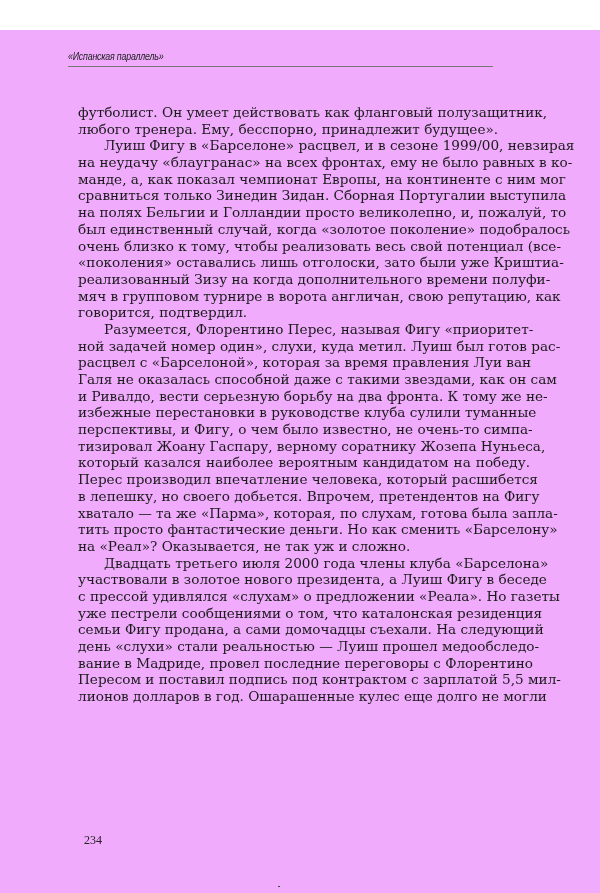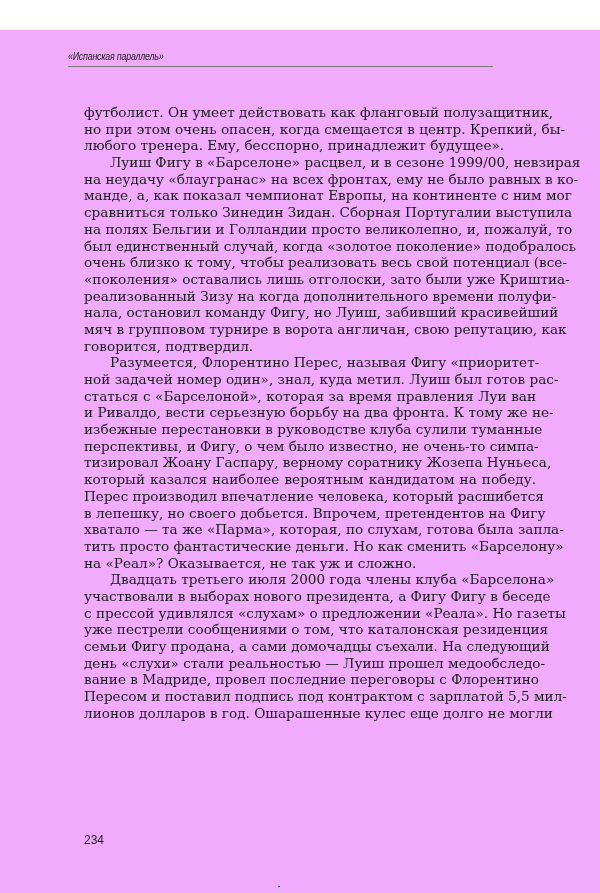--- a/index.html
+++ b/index.html
@@ -13,85 +13,84 @@
     color: #222;
     letter-spacing: -0.2px;
     transform: scaleX(0.88);
     transform-origin: left center;
     white-space: nowrap;
     line-height: 14px;
   }
   .rule { position: absolute; left: 68px; top: 36px; width: 425px; height: 1px; background: #777; }
   .body-text {
     position: absolute;
-    left: 84px;
+    left: 78px;
     top: 74px;
     width: 452px;
     font-family: "DejaVu Serif", "Liberation Serif", serif;
     font-size: 13.6px;
     line-height: 16.7px;
     color: #1a1a1a;
   }
   .line { display: block; white-space: nowrap; text-align: justify; text-align-last: justify; height: 16.7px; overflow: visible; }
   .line.last { text-align-last: left; }
   .line.indent { padding-left: 26px; }
   .folio {
     position: absolute; left: 84px; top: 803px;
-    font-family: Liberation Sans, sans-serif;
+    font-family: Liberation Serif, serif;
     font-size: 12px; color: #222;
   }
   .speck { position: absolute; width: 2px; height: 1px; background: #444; }
 </style>
 </head>
 <body>
 
 <div class="page">
   <div class="header">
     <div class="running-head">«Испанская параллель»</div>
   </div>
   <div class="rule"></div>
 
   <div class="body-text" id="body-text">
       <div>
         <span class="line">футболист. Он умеет действовать как фланговый полузащитник,</span>
-        <span class="line">но при этом очень опасен, когда смещается в центр. Крепкий, бы-</span>
         <span class="line last">любого тренера. Ему, бесспорно,  принадлежит будущее».</span>
       </div>
       <div>
         <span class="line indent">Луиш Фигу в «Барселоне» расцвел, и в сезоне 1999/00, невзирая</span>
         <span class="line">на неудачу «блаугранас» на всех фронтах, ему не было равных в ко-</span>
         <span class="line">манде, а, как показал чемпионат Европы, на континенте с ним мог</span>
         <span class="line">сравниться только Зинедин Зидан. Сборная Португалии выступила</span>
         <span class="line">на полях Бельгии и Голландии просто великолепно, и, пожалуй, то</span>
         <span class="line">был единственный случай, когда «золотое поколение» подобралось</span>
         <span class="line">очень близко к тому, чтобы реализовать весь свой потенциал (все-</span>
         <span class="line">«поколения» оставались лишь отголоски, зато были уже Криштиа-</span>
         <span class="line">реализованный Зизу на когда дополнительного времени полуфи-</span>
-        <span class="line">нала, остановил команду Фигу, но Луиш, забивший красивейший</span>
         <span class="line">мяч в групповом турнире в ворота англичан, свою репутацию, как</span>
         <span class="line last">говорится, подтвердил.</span>
       </div>
       <div>
         <span class="line indent">Разумеется, Флорентино Перес, называя Фигу «приоритет-</span>
-        <span class="line">ной задачей номер один», знал, куда метил. Луиш был готов рас-</span>
-        <span class="line">статься с «Барселоной», которая за время правления Луи ван</span>
+        <span class="line">ной задачей номер один», слухи, куда метил. Луиш был готов рас-</span>
+        <span class="line">расцвел с «Барселоной», которая за время правления Луи ван</span>
+        <span class="line">Галя не оказалась способной даже с такими звездами, как он сам</span>
         <span class="line">и Ривалдо, вести серьезную борьбу на два фронта. К тому же не-</span>
         <span class="line">избежные перестановки в руководстве клуба сулили туманные</span>
         <span class="line">перспективы, и Фигу, о чем было известно, не очень-то симпа-</span>
         <span class="line">тизировал Жоану Гаспару, верному соратнику Жозепа Нуньеса,</span>
         <span class="line">который казался наиболее вероятным кандидатом на победу.</span>
         <span class="line">Перес производил впечатление человека, который расшибется</span>
         <span class="line">в лепешку, но своего добьется. Впрочем, претендентов на Фигу</span>
         <span class="line">хватало — та же «Парма», которая, по слухам, готова была запла-</span>
         <span class="line">тить просто фантастические деньги. Но как сменить «Барселону»</span>
         <span class="line last">на «Реал»? Оказывается, не так уж и сложно.</span>
       </div>
       <div>
         <span class="line indent">Двадцать третьего июля 2000 года члены клуба «Барселона»</span>
-        <span class="line">участвовали в выборах нового президента, а Фигу Фигу в беседе</span>
+        <span class="line">участвовали в золотое нового президента, а Луиш Фигу в беседе</span>
         <span class="line">с прессой удивлялся «слухам» о предложении «Реала». Но газеты</span>
         <span class="line">уже пестрели сообщениями о том, что каталонская резиденция</span>
         <span class="line">семьи Фигу продана, а сами домочадцы съехали. На следующий</span>
         <span class="line">день «слухи» стали реальностью — Луиш прошел медообследо-</span>
         <span class="line">вание в Мадриде, провел последние переговоры с Флорентино</span>
         <span class="line">Пересом и поставил подпись под контрактом с зарплатой 5,5 мил-</span>
         <span class="line">лионов долларов в год. Ошарашенные кулес еще долго не могли</span>
       </div>
     </div>
 

